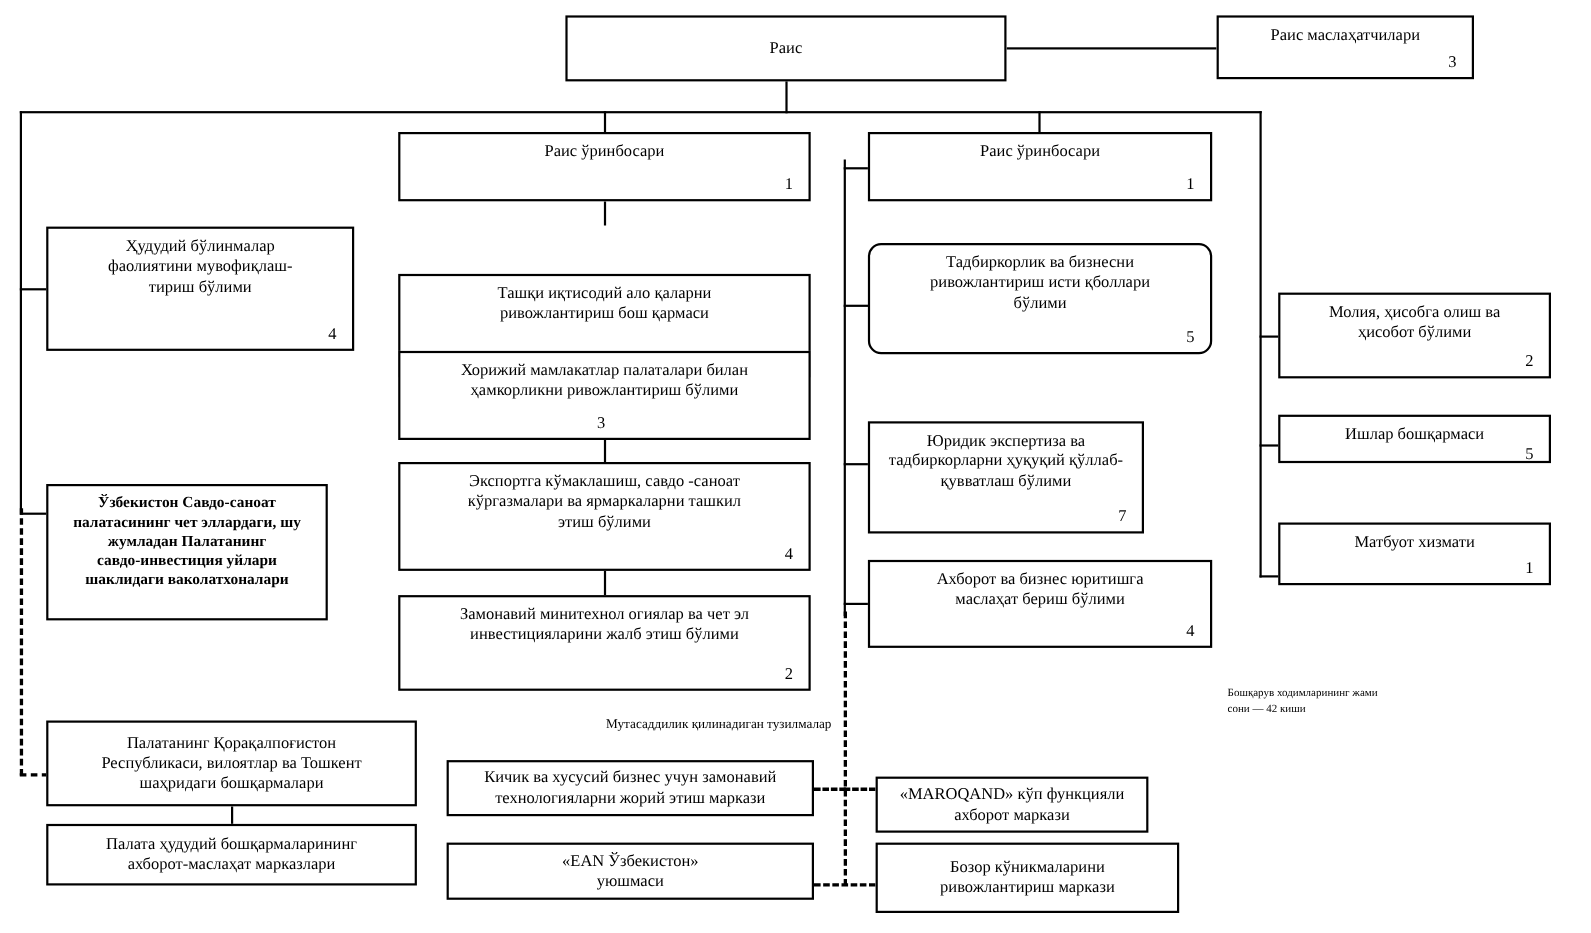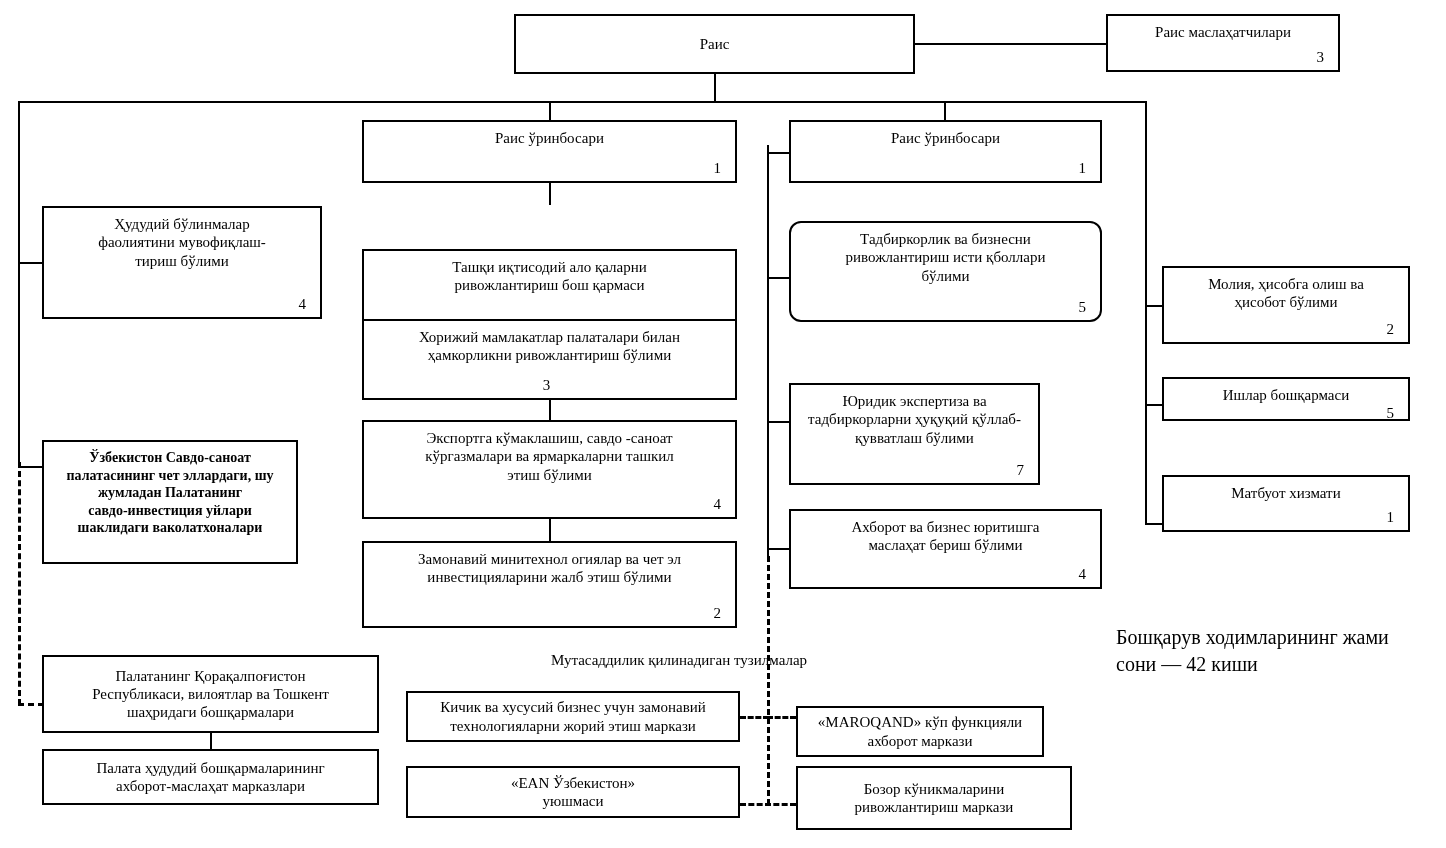--- a/index.html
+++ b/index.html
@@ -60,27 +60,27 @@
   .dh{
     position:absolute;
     height:0;
     border-top:3px dashed #000000;
     z-index:1;
   }
 
   
   .label{
     position:absolute;
-    font-size:15px;
+    font-size:12px;
     line-height:1.35;
     white-space:pre-line;
     z-index:5;
     background:transparent;
   }
-  .label.total{font-size:20px;}
+  .label.total{font-size:10px;}
 </style>
 </head>
 <body>
 
 <div id="chart">
 
   <div class="ln lnh" style="left:915px;top:43px;width:191px;"></div>
 
   <div class="ln lnv" style="left:714px;top:73px;height:30px;"></div>
 

